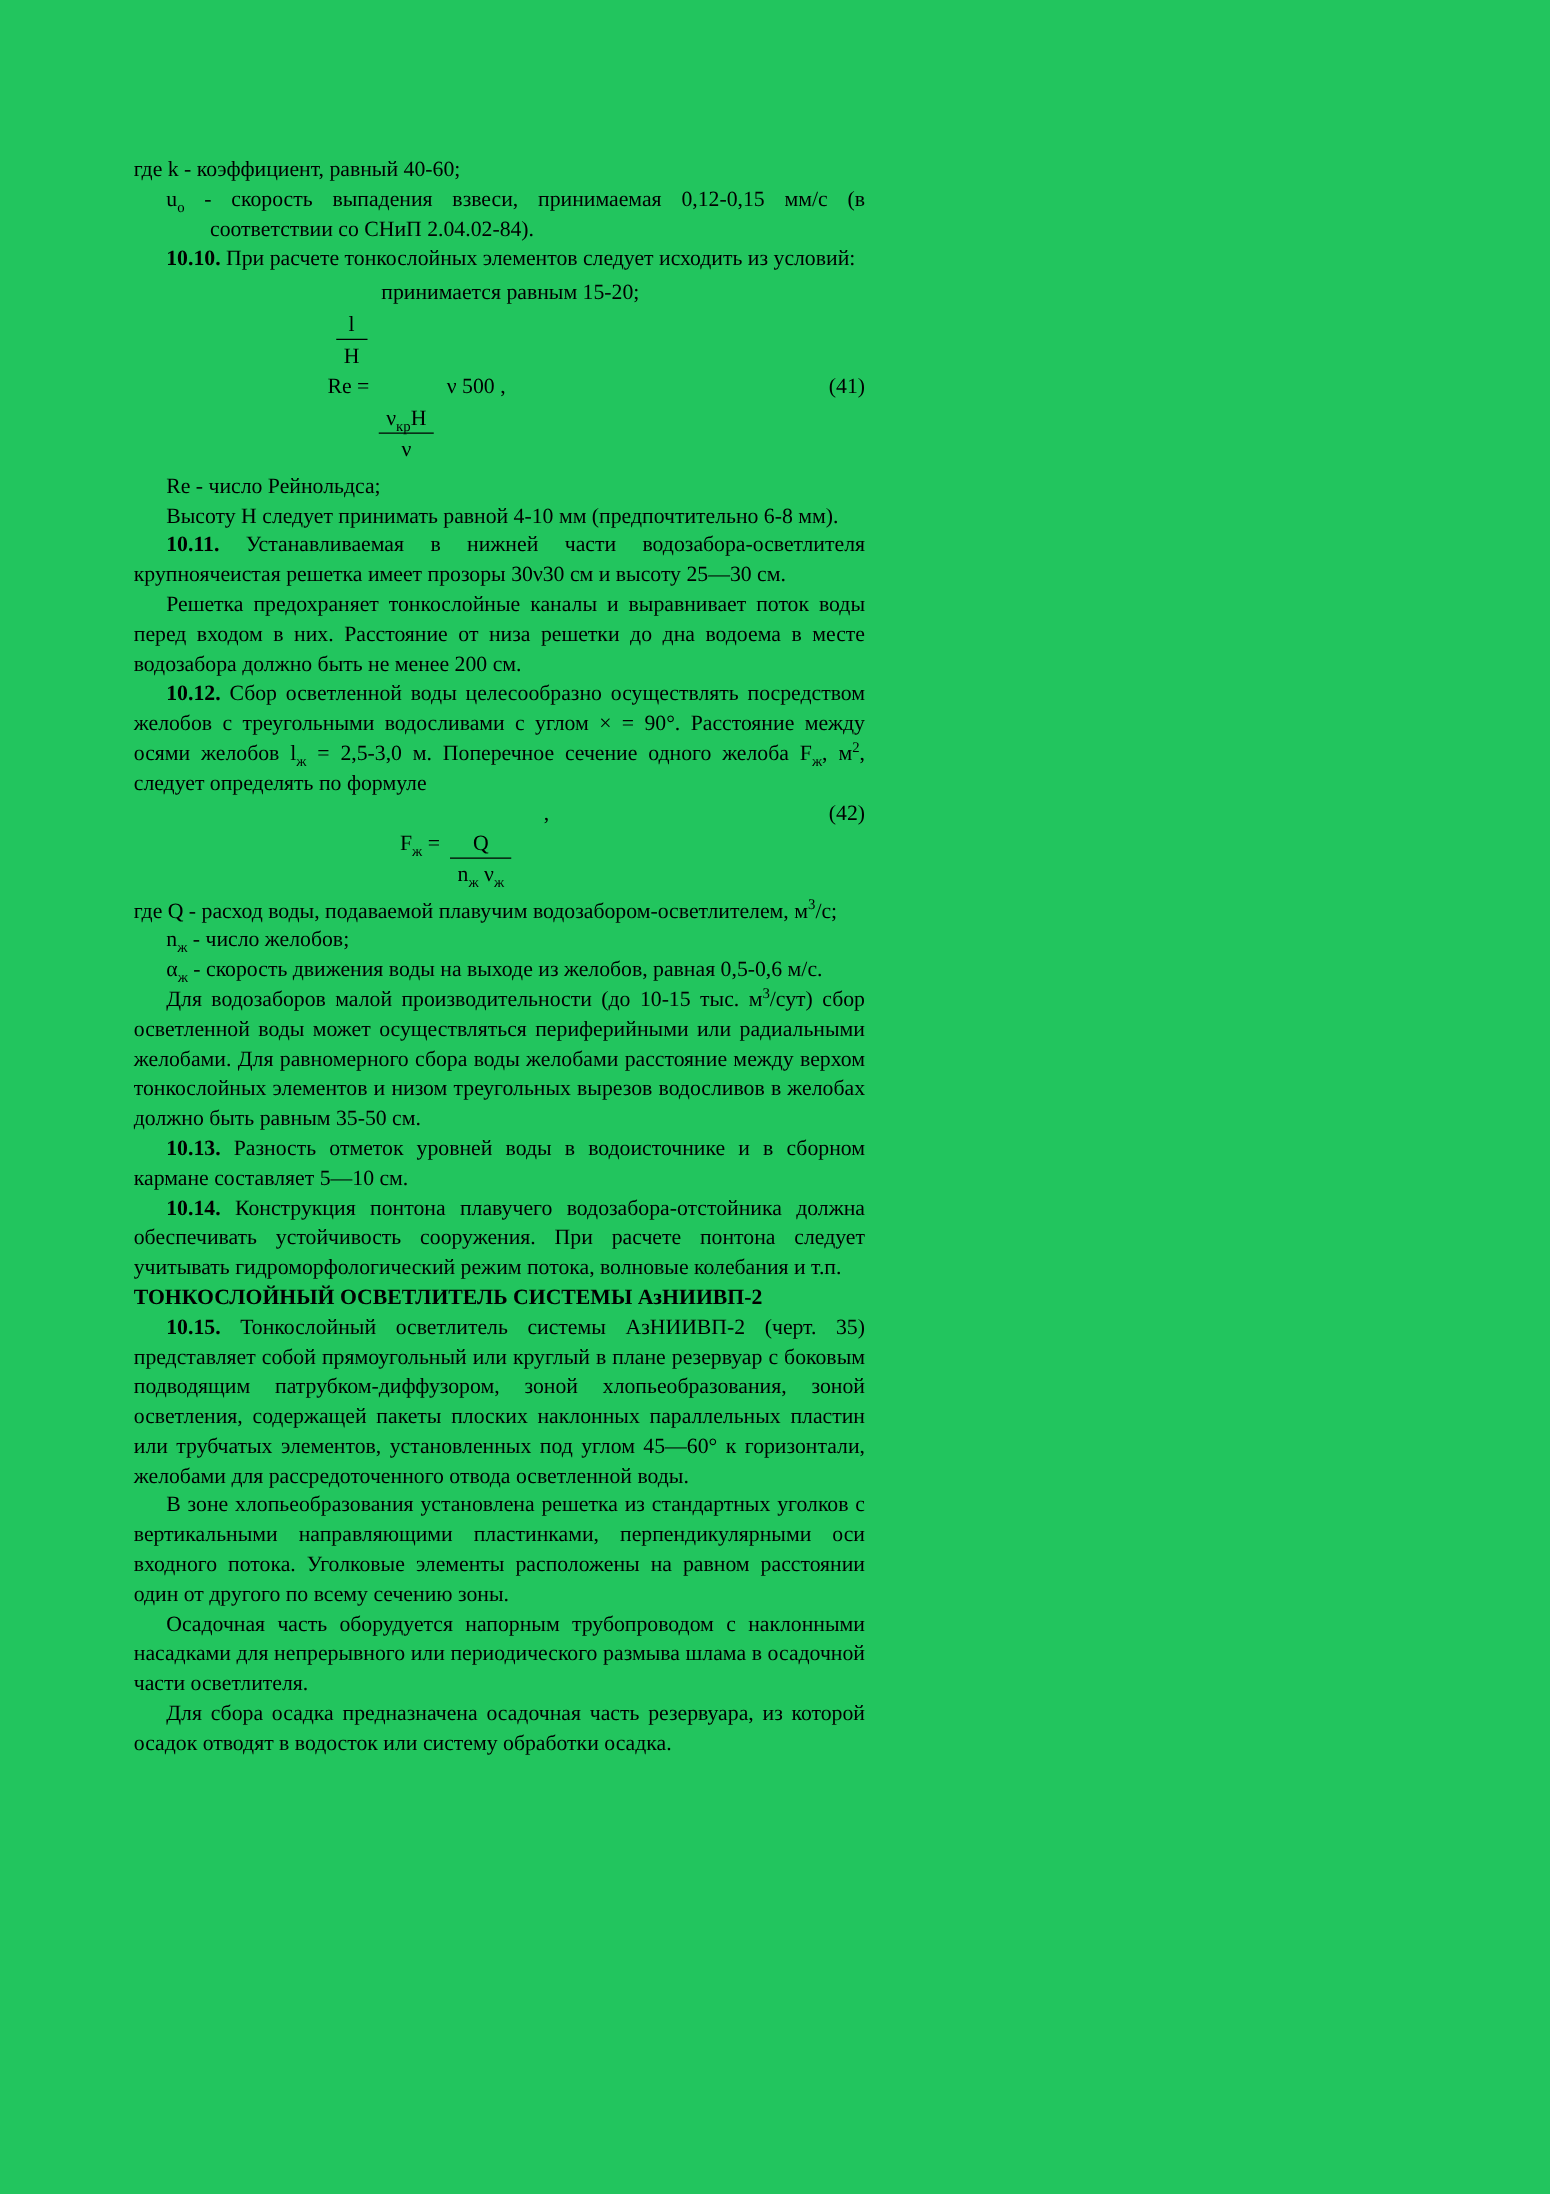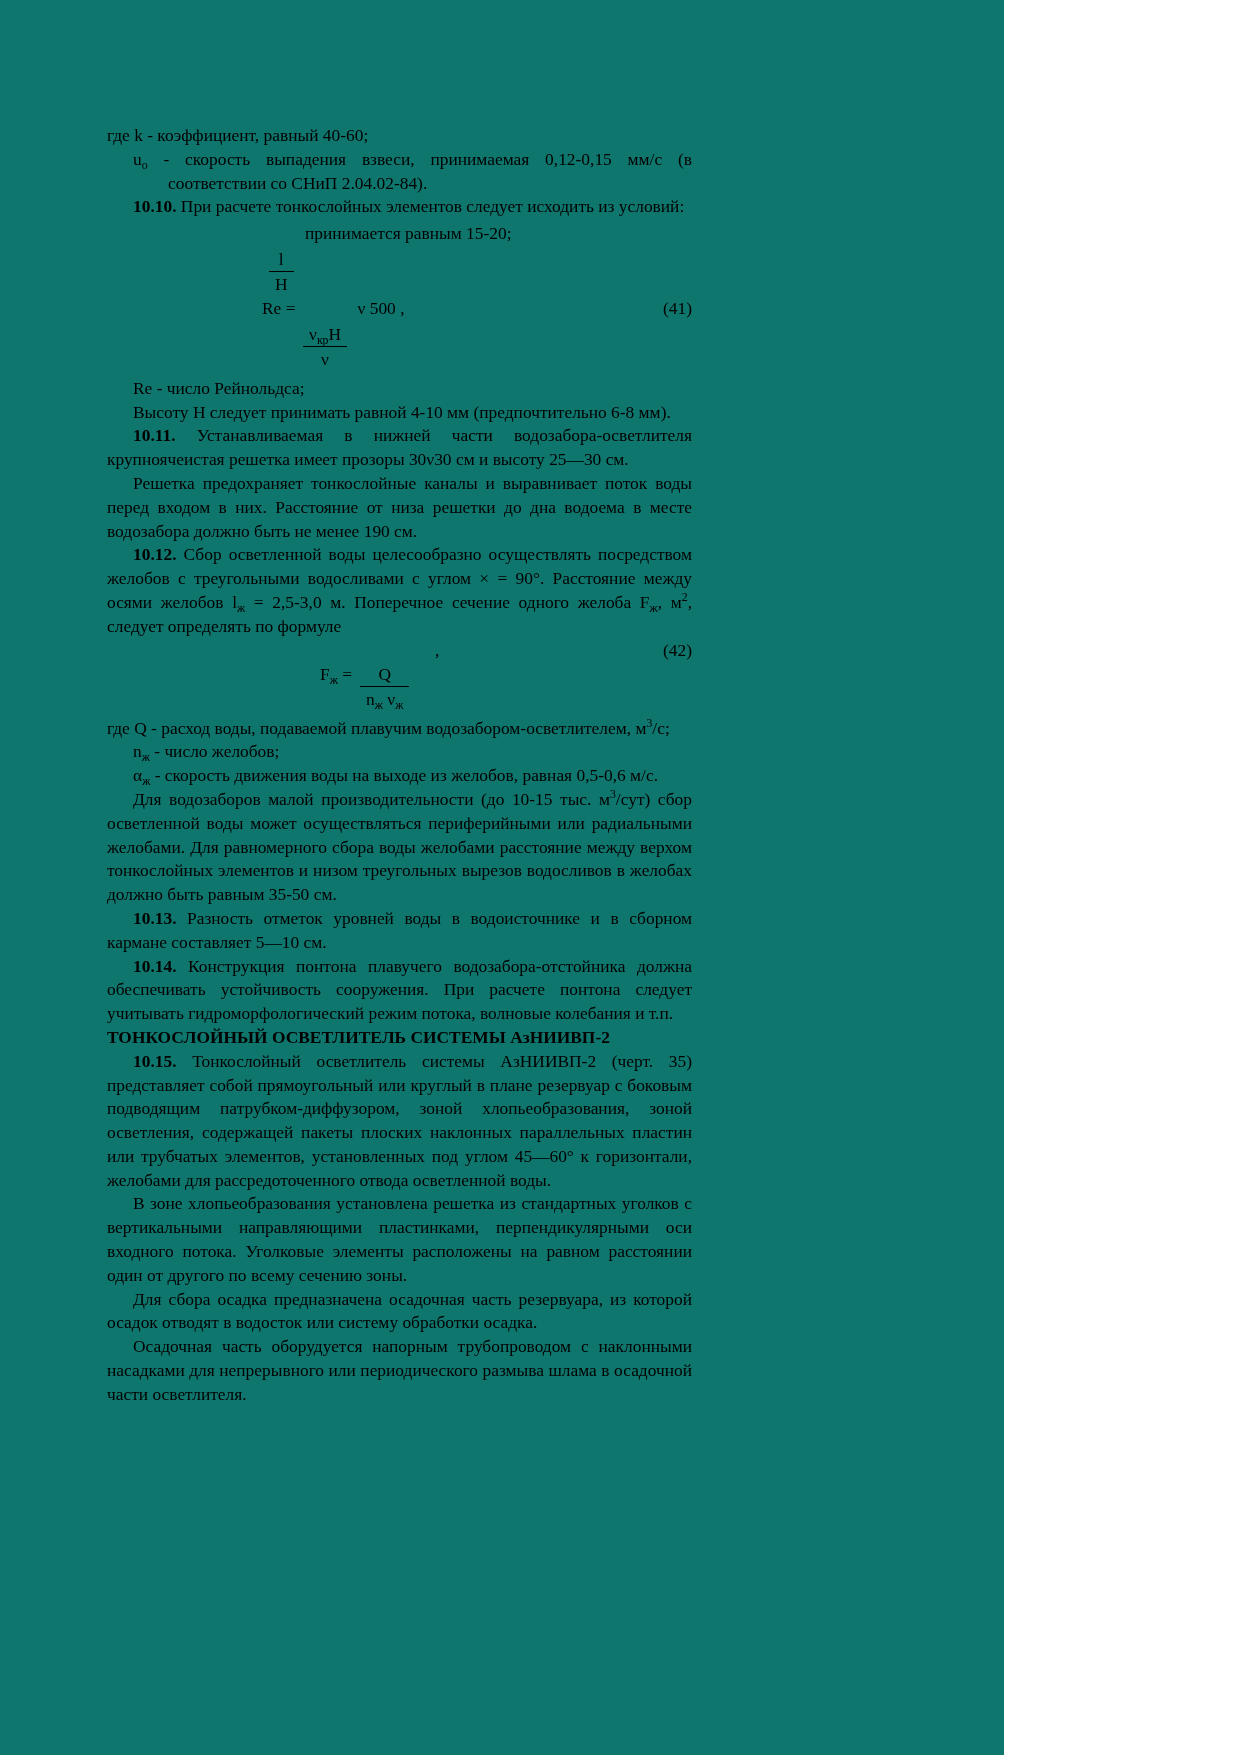--- a/index.html
+++ b/index.html
@@ -1,20 +1,20 @@
 <!DOCTYPE html>
 <html><head>
 <meta charset="utf-8">
 <style>
   html, body { margin: 0; padding: 0; background: #ffffff; }
   .page {
     position: relative;
-    width: 1004px;
+    width: 1240px;
     height: 1755px;
-    background: #0f766e;
+    background: #22c55e;
     overflow: hidden;
     font-family: "Liberation Serif", "DejaVu Serif", serif;
     color: #000000;
   }
   .column {
     position: absolute;
     left: 107px;
     top: 124px;
     width: 585px;
     font-size: 17.4px;
@@ -81,21 +81,21 @@
       <div class="f41-fr2">
         <span class="frac"><span class="fnum">ν<sub>кр</sub>Н</span><span class="fden">ν</span></span>
       </div>
     </div>
 
     <p class="p-hang">Re - число Рейнольдса;</p>
     <p class="p-ind">Высоту Н следует принимать равной 4-10 мм (предпочтительно 6-8 мм).</p>
 
     <p class="p-ind"><b class="pn">10.11.</b><span> Устанавливаемая в нижней части водозабора-осветлителя крупноячеистая решетка имеет прозоры 30ν30 см и высоту 25—30 см.</span></p>
 
-    <p class="p-ind">Решетка предохраняет тонкослойные каналы и выравнивает поток воды перед входом в них. Расстояние от низа решетки до дна водоема в месте водозабора должно быть не менее 190 см.</p>
+    <p class="p-ind">Решетка предохраняет тонкослойные каналы и выравнивает поток воды перед входом в них. Расстояние от низа решетки до дна водоема в месте водозабора должно быть не менее 200 см.</p>
 
     <p class="p-ind"><b class="pn">10.12.</b><span> Сбор осветленной воды целесообразно осуществлять посредством желобов с треугольными водосливами с углом × = 90°. Расстояние между осями желобов l<sub>ж</sub> = 2,5-3,0 м. Поперечное сечение одного желоба F<sub>ж</sub>, м<sup>2</sup>, следует определять по формуле</span></p>
 
     <div class="f42">
       <div class="f42-line1">
         <span class="f42-comma">,</span><span class="eq-label">(42)</span>
       </div>
       <div class="f42-main">
         <span class="f42-lhs">F<sub>ж</sub> =</span>
           <span class="frac">
@@ -113,17 +113,17 @@
 
     <p class="p-ind"><b class="pn">10.13.</b><span> Разность отметок уровней воды в водоисточнике и в сборном кармане составляет 5—10 см.</span></p>
 
     <p class="p-ind"><b class="pn">10.14.</b><span> Конструкция понтона плавучего водозабора-отстойника должна обеспечивать устойчивость сооружения. При расчете понтона следует учитывать гидроморфологический режим потока, волновые колебания и т.п.</span></p>
 
     <p class="sec-head">ТОНКОСЛОЙНЫЙ ОСВЕТЛИТЕЛЬ СИСТЕМЫ АзНИИВП-2</p>
 
     <p class="p-ind"><b class="pn">10.15.</b><span> Тонкослойный осветлитель системы АзНИИВП-2 (черт. 35) представляет собой прямоугольный или круглый в плане резервуар с боковым подводящим патрубком-диффузором, зоной хлопьеобразования, зоной осветления, содержащей пакеты плоских наклонных параллельных пластин или трубчатых элементов, установленных под углом 45—60° к горизонтали, желобами для рассредоточенного отвода осветленной воды.</span></p>
 
     <p class="p-ind">В зоне хлопьеобразования установлена решетка из стандартных уголков с вертикальными направляющими пластинками, перпендикулярными оси входного потока. Уголковые элементы расположены на равном расстоянии один от другого по всему сечению зоны.</p>
+    <p class="p-ind">Осадочная часть оборудуется напорным трубопроводом с наклонными насадками для непрерывного или периодического размыва шлама в осадочной части осветлителя.</p>
     <p class="p-ind">Для сбора осадка предназначена осадочная часть резервуара, из которой осадок отводят в водосток или систему обработки осадка.</p>
-    <p class="p-ind">Осадочная часть оборудуется напорным трубопроводом с наклонными насадками для непрерывного или периодического размыва шлама в осадочной части осветлителя.</p>
 
   </div>
 </div>
 
 </body></html>

